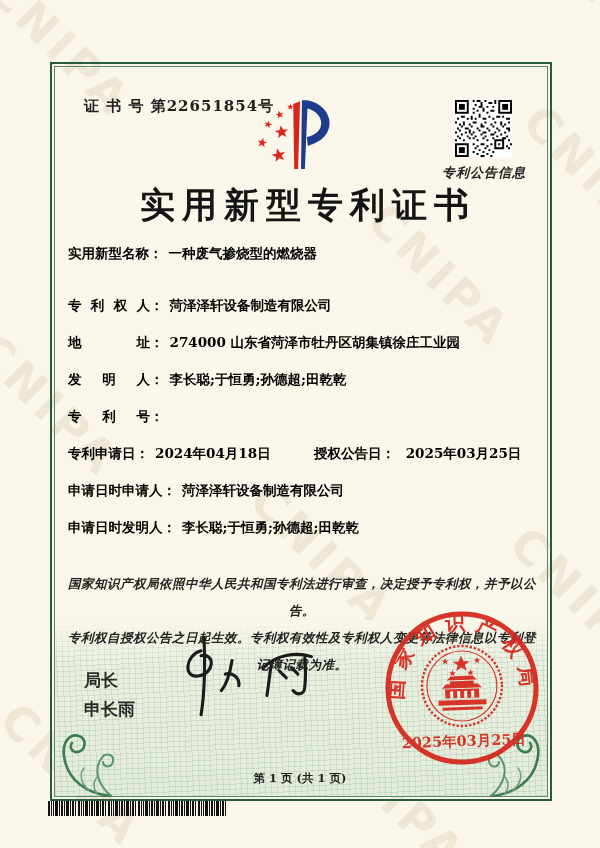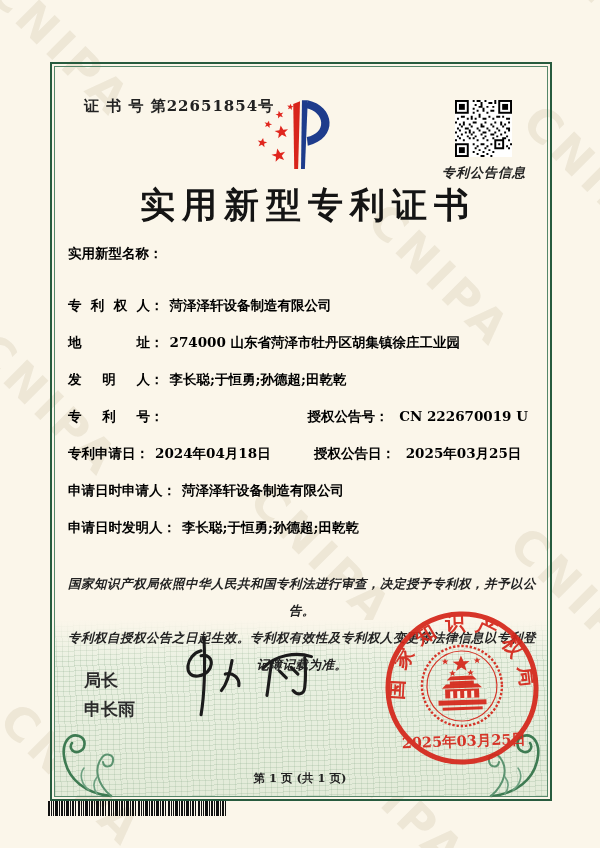--- a/index.html
+++ b/index.html
@@ -141,44 +141,41 @@
       M20 20h5v1h-5z M20 21h1v3h-1z M24 21h1v3h-1z M20 24h5v1h-5z M22 22h1v1h-1z"></path>
   </svg>
   <div class="qr-caption">专利公告信息</div>
 
   <div class="title">实用新型专利证书</div>
 
   <div class="fields">
     <div class="frow first">
       <span class="lbl natural">实用新型名称</span>
         <span class="colon">：</span>
+      <span class="val">一种废气掺烧型的燃烧器</span>
     </div>
     <div class="frow">
       <span class="lbl">专利权人</span>
         <span class="colon">：</span>
       <span class="val">菏泽泽轩设备制造有限公司</span>
     </div>
     <div class="frow">
       <span class="lbl">地址</span>
         <span class="colon">：</span>
       <span class="val">274000 山东省菏泽市牡丹区胡集镇徐庄工业园</span>
     </div>
     <div class="frow">
       <span class="lbl">发明人</span>
         <span class="colon">：</span>
       <span class="val">李长聪;于恒勇;孙德超;田乾乾</span>
     </div>
     <div class="frow">
       <span class="lcol">
         <span class="lbl">专利号</span>
           <span class="colon">：</span>
-      </span>
-      <span>
-        <span class="lbl natural">授权公告号</span><span class="colon">：</span>
-        <span class="val">CN 222670019 U</span>
       </span>
     </div>
     <div class="frow">
       <span class="lcol">
         <span class="lbl natural">专利申请日</span>
           <span class="colon">：</span>
         <span class="val">2024年04月18日</span>
       </span>
       <span>
         <span class="lbl natural">授权公告日</span><span class="colon">：</span>

